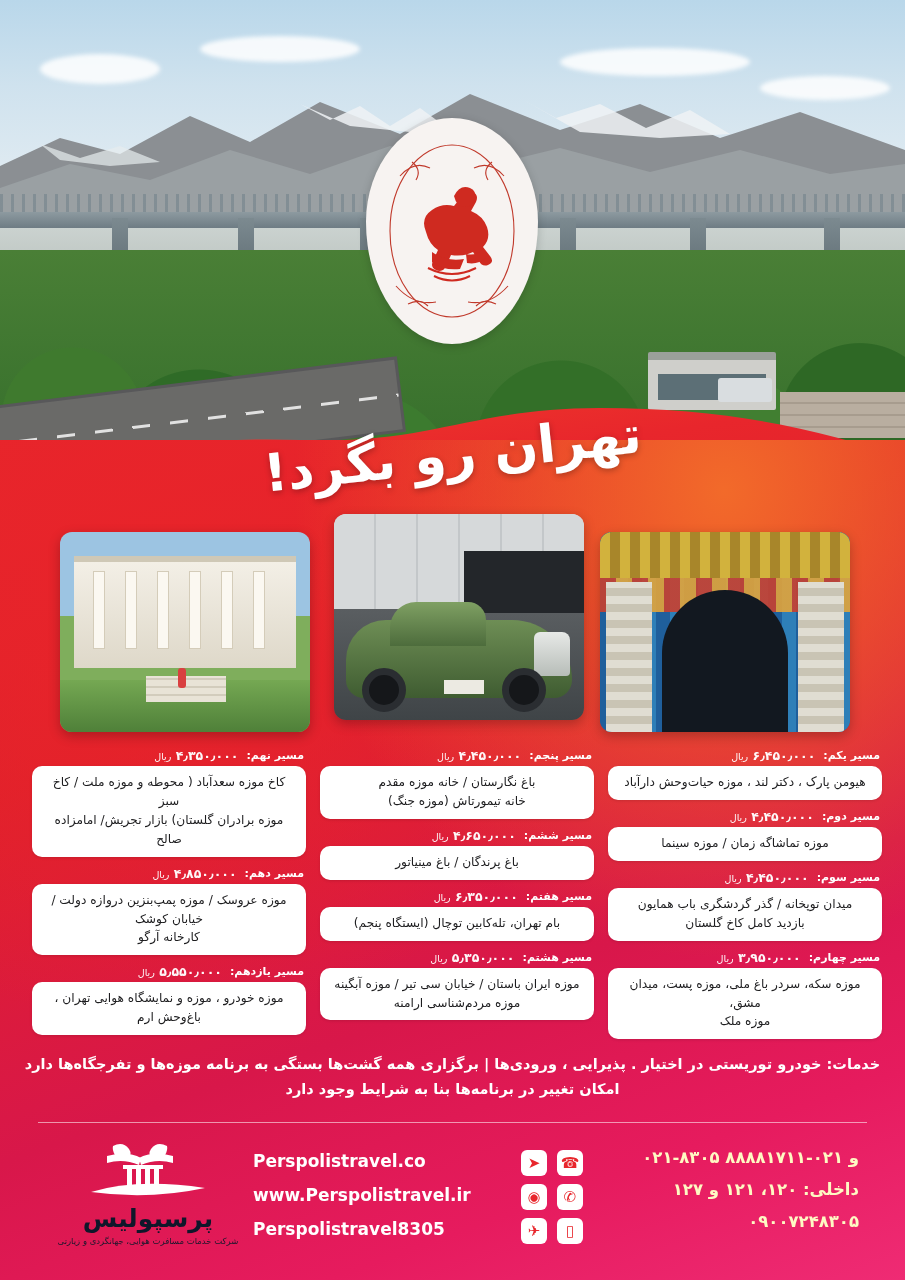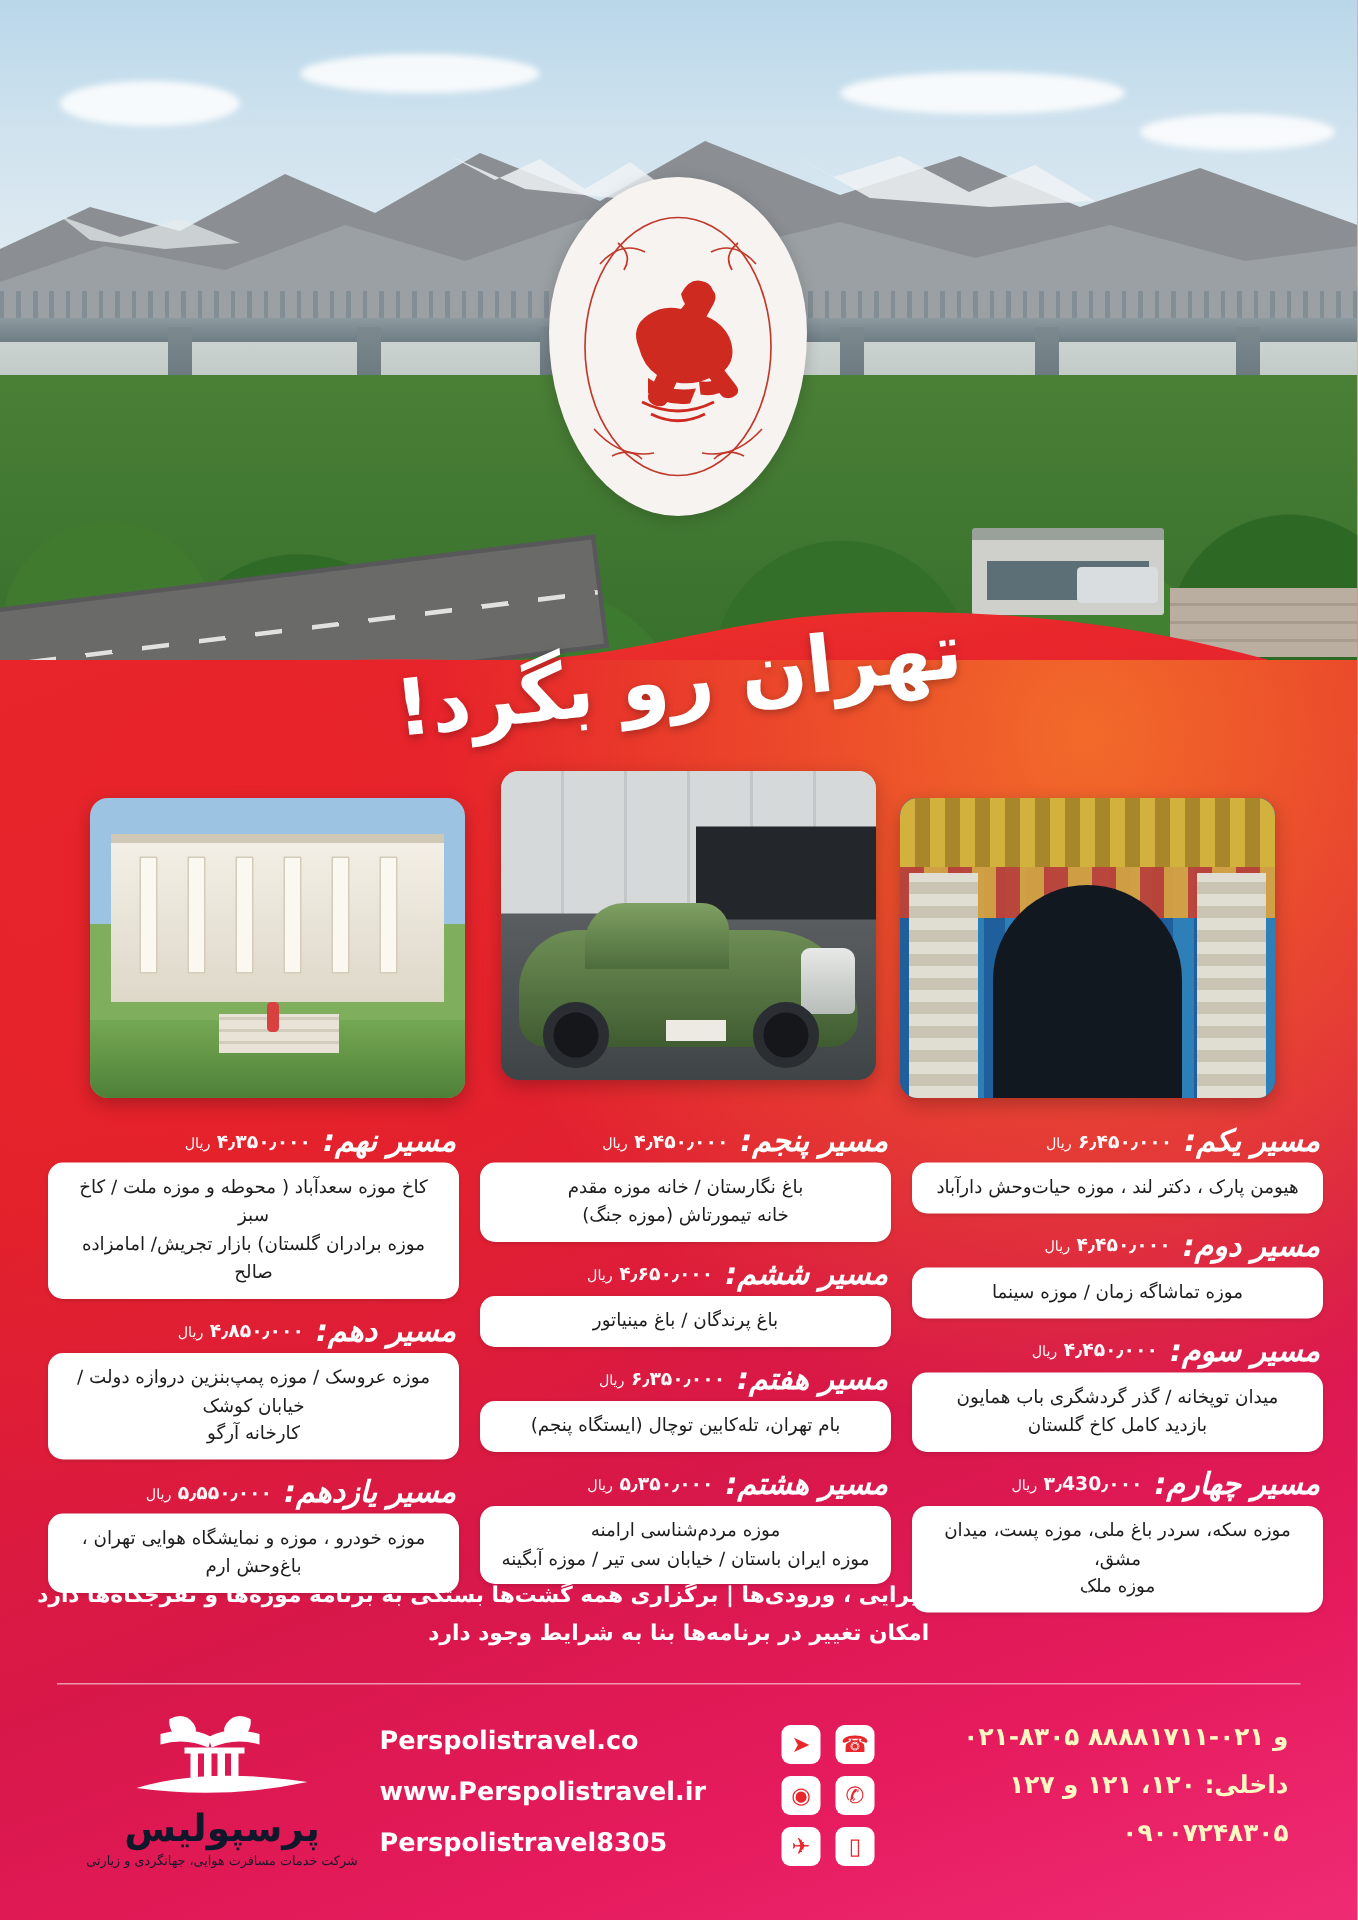--- a/index.html
+++ b/index.html
@@ -223,21 +223,21 @@
     position:absolute; top:748px; left:24px; width:858px; height:294px;
     display:flex; gap:14px; direction:rtl;
   }
   .col { width:274px; display:flex; flex-direction:column; gap:9px; }
   .route { position:relative; }
   .route-head {
     display:flex; align-items:center; justify-content:flex-start; gap:8px;
     color:#fff; font-weight:bold; font-size:14.5px;
     margin-bottom:3px; padding-right:2px;
   }
-  .route-title { font-size:20px;font-style:italic; }
+  .route-title { font-size:11px; }
   .route-price { font-size:12.5px; font-weight:bold; opacity:.97; }
   .route-price .cur { font-size:9.5px; font-weight:normal; }
   .route-body {
     background:#fff; border-radius:10px;
     padding:7px 11px 8px;
     color:#1d1d1f; font-size:12.2px; line-height:1.55;
     text-align:center;
     box-shadow:0 1px 3px rgba(0,0,0,.12);
   }
 
@@ -454,21 +454,21 @@
           <span class="route-price"><span>۴٫۴۵۰٫۰۰۰</span> <span class="cur">ریال</span></span>
         </div>
         <div class="route-body">
           <div>میدان توپخانه / گذر گردشگری باب همایون</div>
           <div>بازدید کامل کاخ گلستان</div>
         </div>
       </div>
       <div class="route">
         <div class="route-head">
           <span class="route-title">مسیر چهارم:</span>
-          <span class="route-price"><span>۳٫430٫۰۰۰</span> <span class="cur">ریال</span></span>
+          <span class="route-price"><span>۳٫۹۵۰٫۰۰۰</span> <span class="cur">ریال</span></span>
         </div>
         <div class="route-body">
           <div>موزه سکه، سردر باغ ملی، موزه پست، میدان مشق،</div>
           <div>موزه ملک</div>
         </div>
       </div>
     </div>
 
     <div class="col">
       <div class="route">
@@ -498,22 +498,22 @@
         <div class="route-body">
           <div>بام تهران، تله‌کابین توچال (ایستگاه پنجم)</div>
         </div>
       </div>
       <div class="route">
         <div class="route-head">
           <span class="route-title">مسیر هشتم:</span>
           <span class="route-price"><span>۵٫۳۵۰٫۰۰۰</span> <span class="cur">ریال</span></span>
         </div>
         <div class="route-body">
+          <div>موزه ایران باستان / خیابان سی تیر / موزه آبگینه</div>
           <div>موزه مردم‌شناسی ارامنه</div>
-          <div>موزه ایران باستان / خیابان سی تیر / موزه آبگینه</div>
         </div>
       </div>
     </div>
 
     <div class="col">
       <div class="route">
         <div class="route-head">
           <span class="route-title">مسیر نهم:</span>
           <span class="route-price"><span>۴٫۳۵۰٫۰۰۰</span> <span class="cur">ریال</span></span>
         </div>

